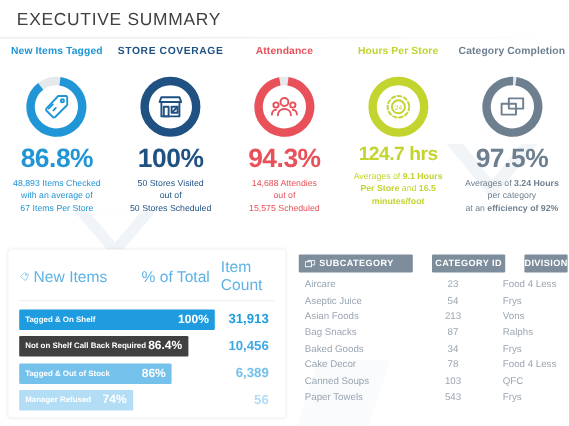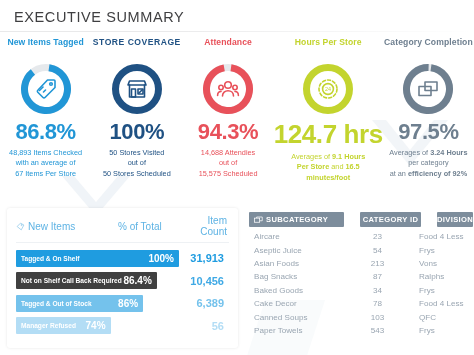--- a/index.html
+++ b/index.html
@@ -143,21 +143,21 @@
 
   .kpi-value {
     margin-top: 6px;
     font-size: 22px;
     font-weight: bold;
     letter-spacing: -.4px;
     line-height: 1;
     white-space: nowrap;
   }
   .kpi-value.small {
-    font-size: 26px;
+    font-size: 16px;
   }
   .kpi-caption {
     margin-top: 5px;
     font-size: 7.3px;
     text-align: center;
     line-height: 1.42;
     padding: 0 2px;
   }
   .kpi-caption b {
     font-weight: bold;
@@ -177,29 +177,29 @@
     padding: 7px 9px 6px 9px;
   }
   .bar-head {
     display: flex;
     align-items: center;
     border-bottom: 1px solid #eef1f4;
     padding-bottom: 5px;
     margin-bottom: 6px;
   }
   .bar-head-label {
-    font-size: 10px;
+    font-size: 13px;
     color: #5eb3e4;
     display: flex;
     align-items: center;
     gap: 3px;
   }
   .bh-col1 { flex: 0 0 102px; }
   .bh-col2 { flex: 0 0 66px; text-align: center; }
-  .bh-col3 { flex: 1 1 auto; text-align: right; padding-right: 2px; }
+  .bh-col3 { flex: 1 1 auto; text-align: left; padding-right: 2px; }
 
   .bar-row {
     display: flex;
     align-items: center;
     height: 18px;
     margin-bottom: 4.5px;
   }
   .bar-track {
     flex: 0 0 163px;
     height: 17px;

